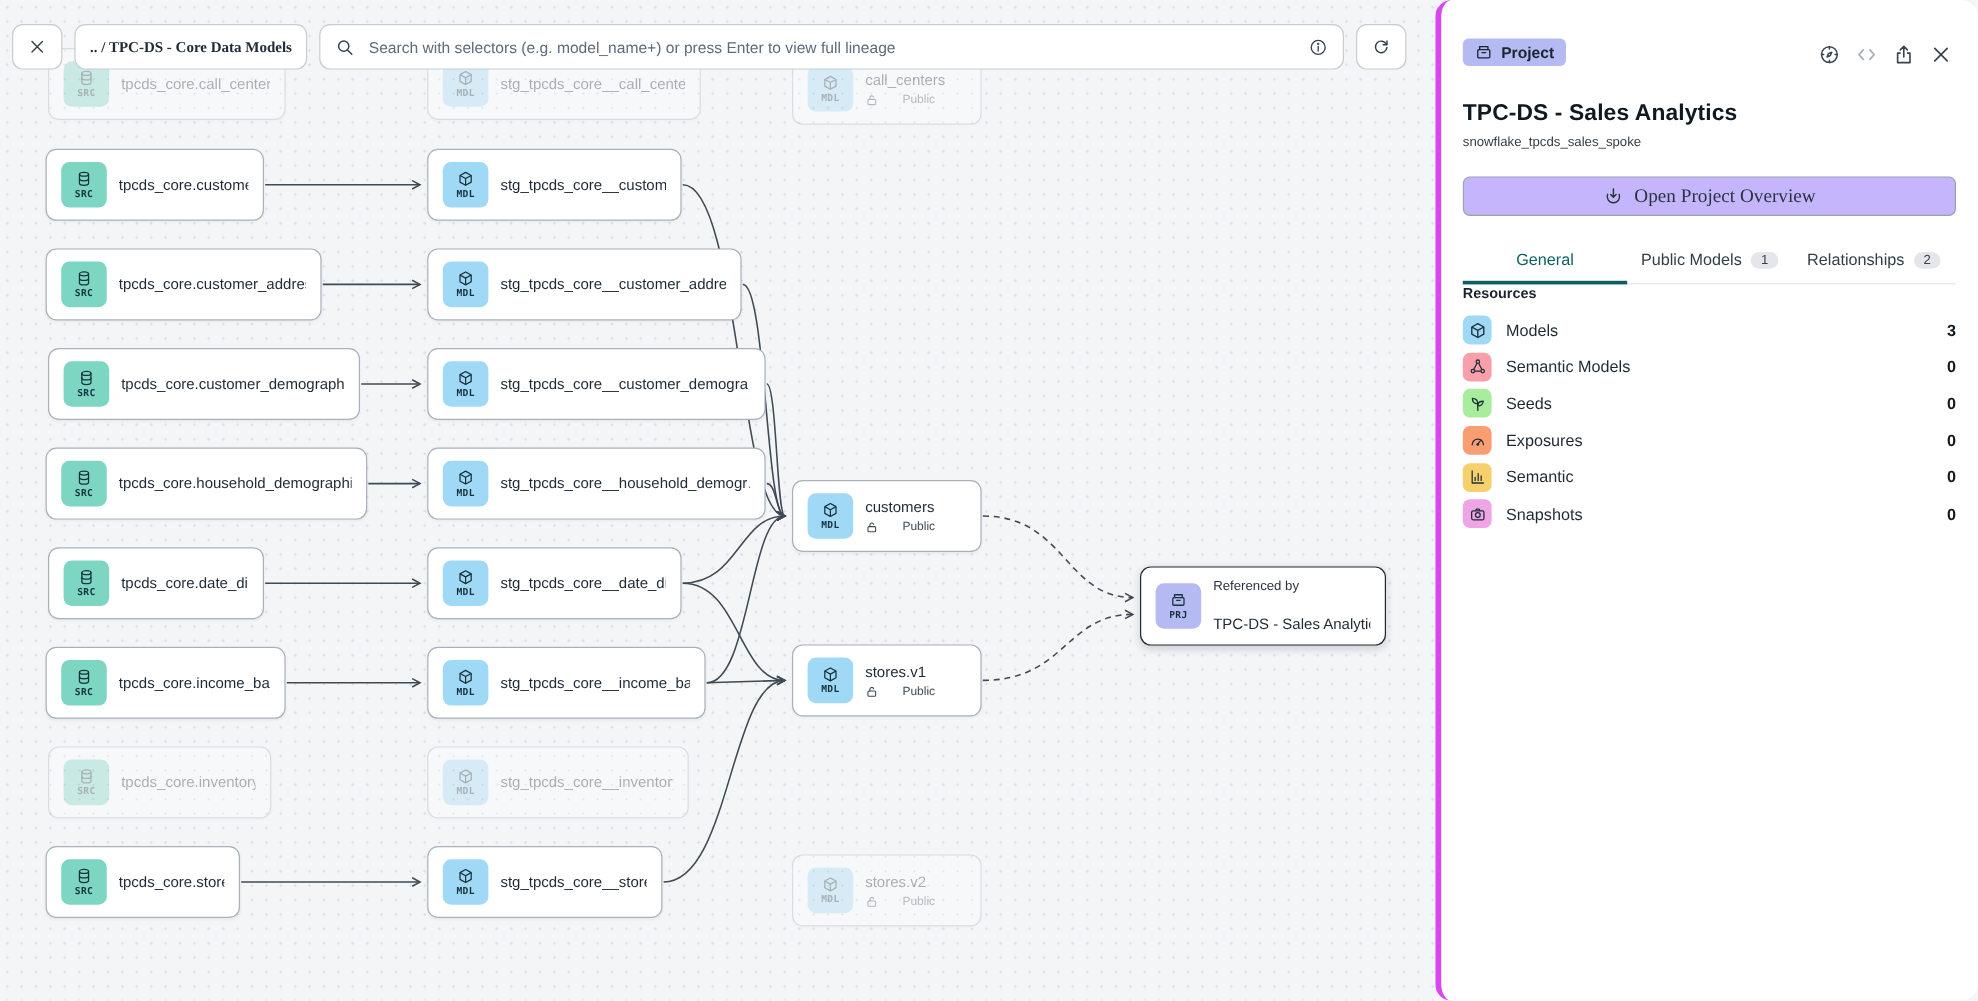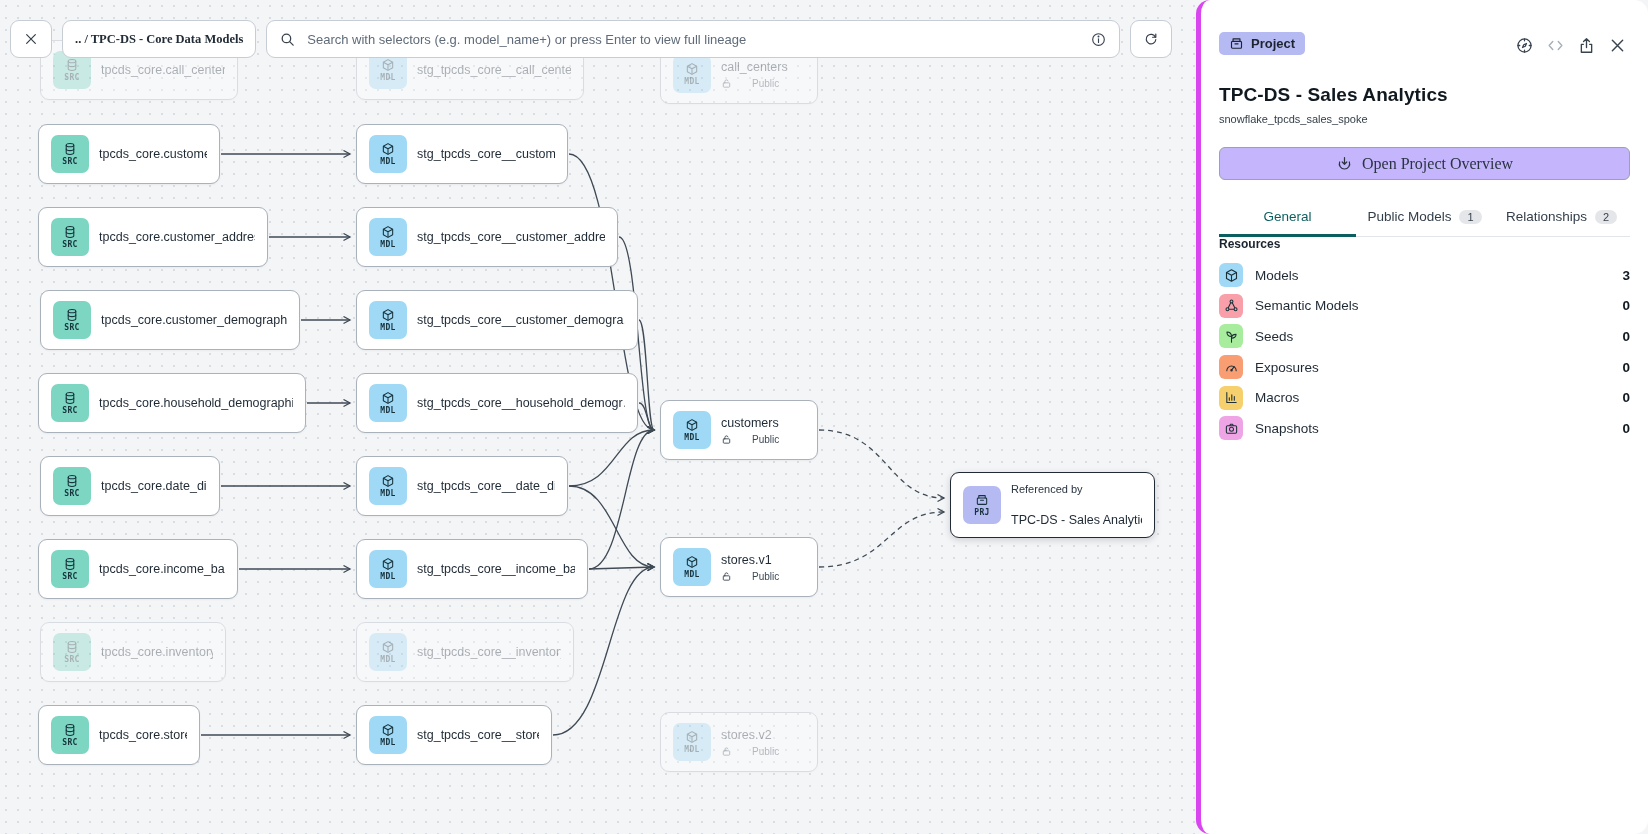--- a/index.html
+++ b/index.html
@@ -569,21 +569,21 @@
           <span class="res-label">Exposures</span>
           <span class="res-value">0</span>
         </div>
         <div class="res-row">
           <span class="res-icon" style="background:#F6D06C">
             <svg viewBox="0 0 24 24" fill="none" stroke="currentColor" stroke-width="1.7" stroke-linecap="round" stroke-linejoin="round">
               <path d="M4.5 4 V20 H19.5"></path>
               <path d="M8.5 16.5 V12.5 M12.5 16.5 V7.5 M16.5 16.5 V10.5"></path>
             </svg>
           </span>
-          <span class="res-label">Macros</span>
+          <span class="res-label">Semantic</span>
           <span class="res-value">0</span>
         </div>
         <div class="res-row">
           <span class="res-icon" style="background:#EFA4E5">
             <svg viewBox="0 0 24 24" fill="none" stroke="currentColor" stroke-width="1.7" stroke-linejoin="round">
               <rect x="3.8" y="7.5" width="16.4" height="12" rx="2"></rect>
               <path d="M9 7.5 L10.3 5.3 H13.7 L15 7.5"></path>
               <circle cx="12" cy="13.2" r="3.2"></circle>
             </svg>
           </span>

